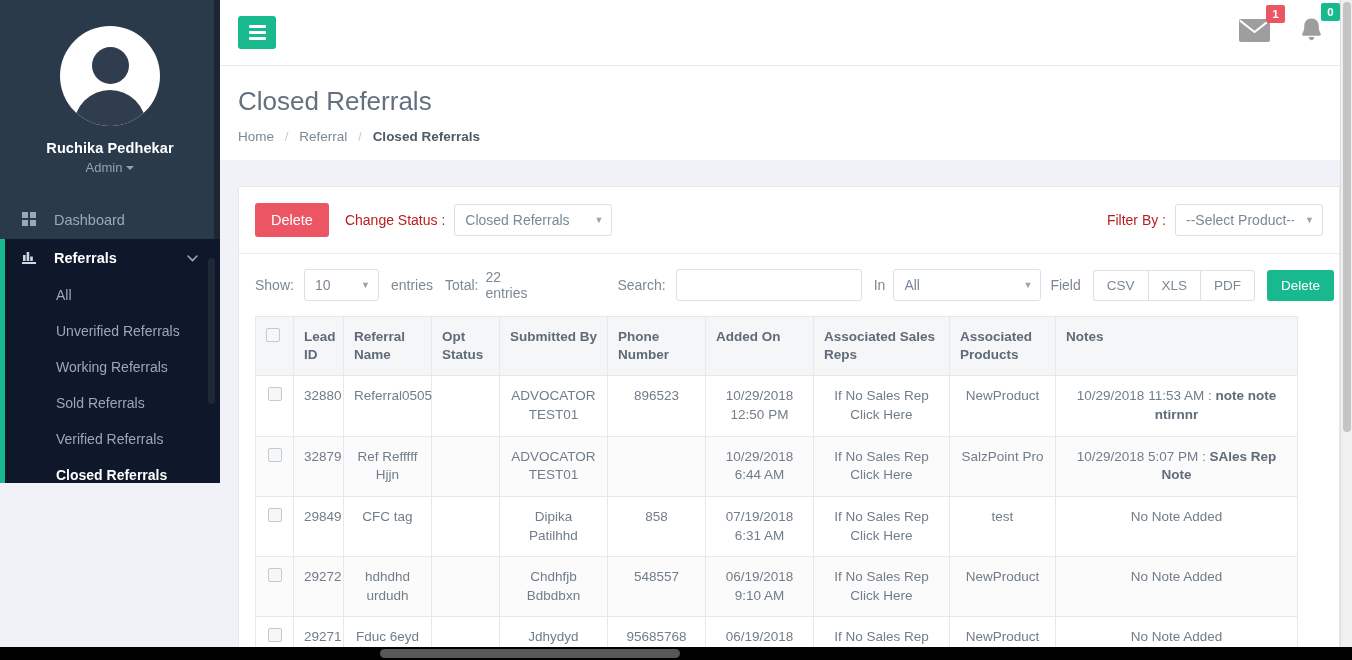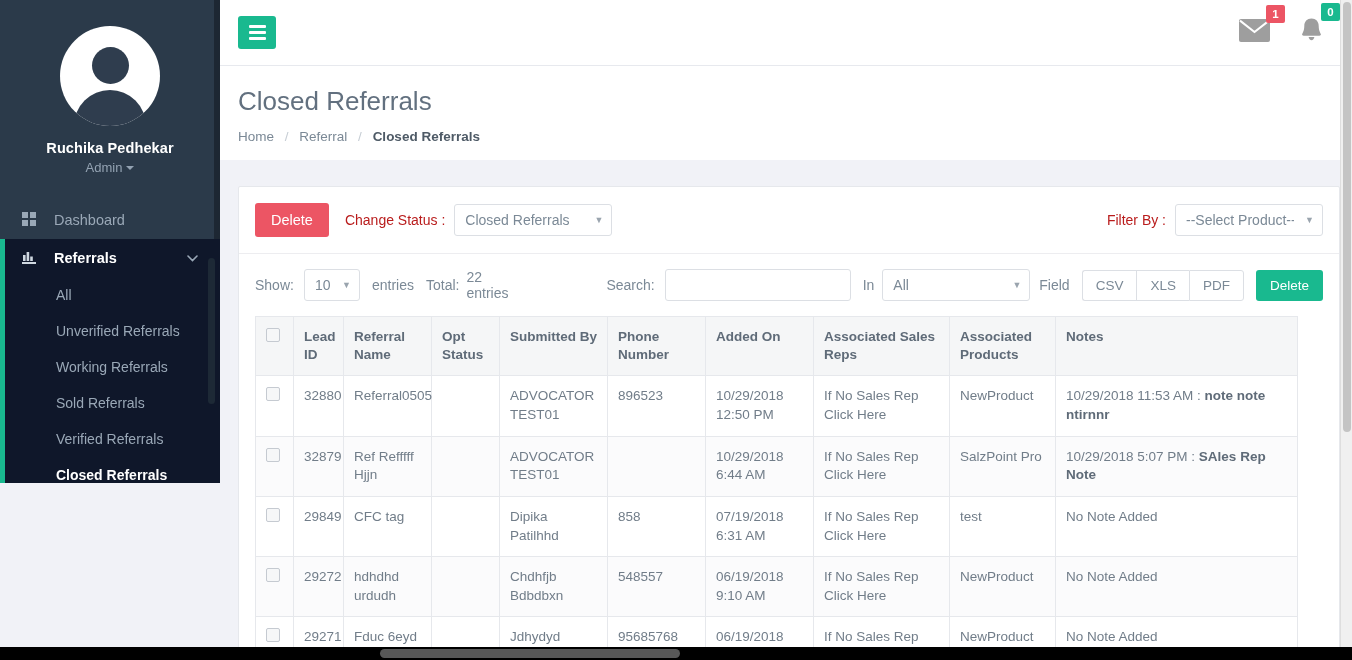--- a/index.html
+++ b/index.html
@@ -165,21 +165,21 @@
 
   .tablewrap { padding: 0 16px 8px 16px; }
   table.grid { border-collapse: collapse; width: 1042px; table-layout: fixed; }
   table.grid th, table.grid td {
     border: 1px solid #e6e8ec; padding: 11px 10px;
     font-size: 13.5px; vertical-align: top; text-align: left;
   }
   table.grid th {
     background: #f5f6f7; color: #5f6b78; font-weight: bold; line-height: 1.35;
   }
-  table.grid td { color: #717d89; line-height: 1.38; }
+  table.grid td { color: #717d89; line-height: 1.38; text-align: center; }
   table.grid tbody tr:nth-child(odd) td { background: #ffffff; }
   table.grid tbody tr:nth-child(even) td { background: #fbfbfc; }
   .cb {
     width: 14px; height: 14px; border: 1px solid #c5cad1; border-radius: 2px;
     background: #f6f7f8; display: inline-block; cursor: pointer;
   }
   .note-b { font-weight: bold; color: #5f6b78; }
 
   .hscroll-page {
     position: absolute; left: 0; bottom: 0; width: 1340px; height: 13px;
@@ -367,21 +367,21 @@
             <select class="sel" style="width:148px">
               <option>--Select Product--</option>
             </select>
             <span class="sel-arrow">▼</span>
           </span>
         </div>
 
         <div class="filterbar">
           <span>Show:</span>
           <span class="sel-wrap" style="margin-left:10px">
-            <select class="sel" style="width:56px">
+            <select class="sel" style="width:75px">
               <option>10</option>
             </select>
             <span class="sel-arrow">▼</span>
           </span>
           <span style="margin-left:12px">entries</span>
           <span style="margin-left:12px">Total:</span>
           <span style="margin-left:7px">22 entries</span>
           <span style="margin-left:90px">Search:</span>
           <input class="txt" style="margin-left: 10px;" value="" placeholder="">
           <span style="margin-left:12px">In</span>

